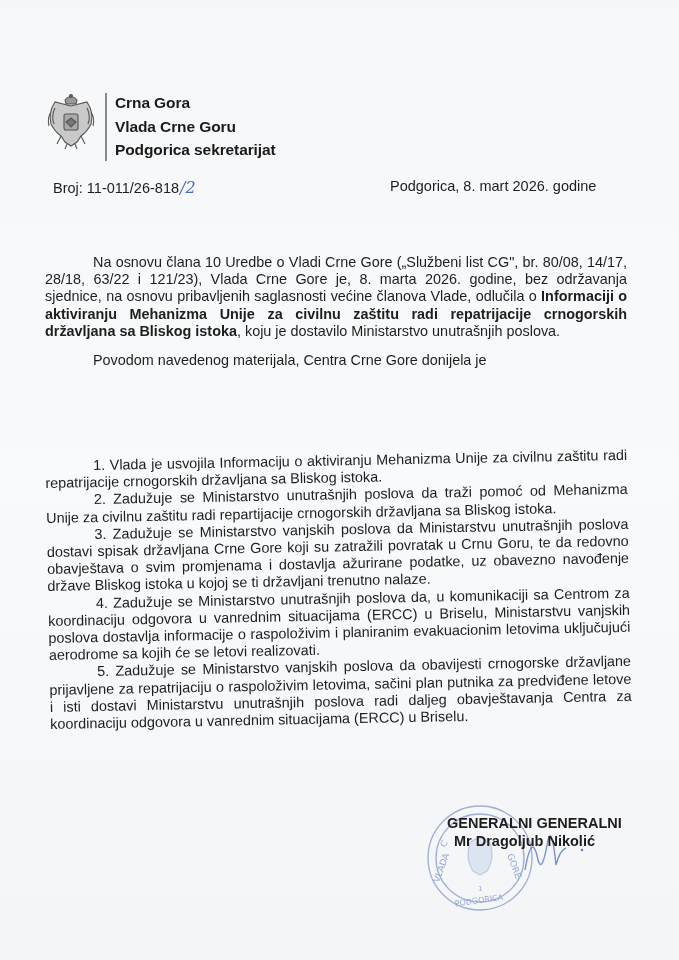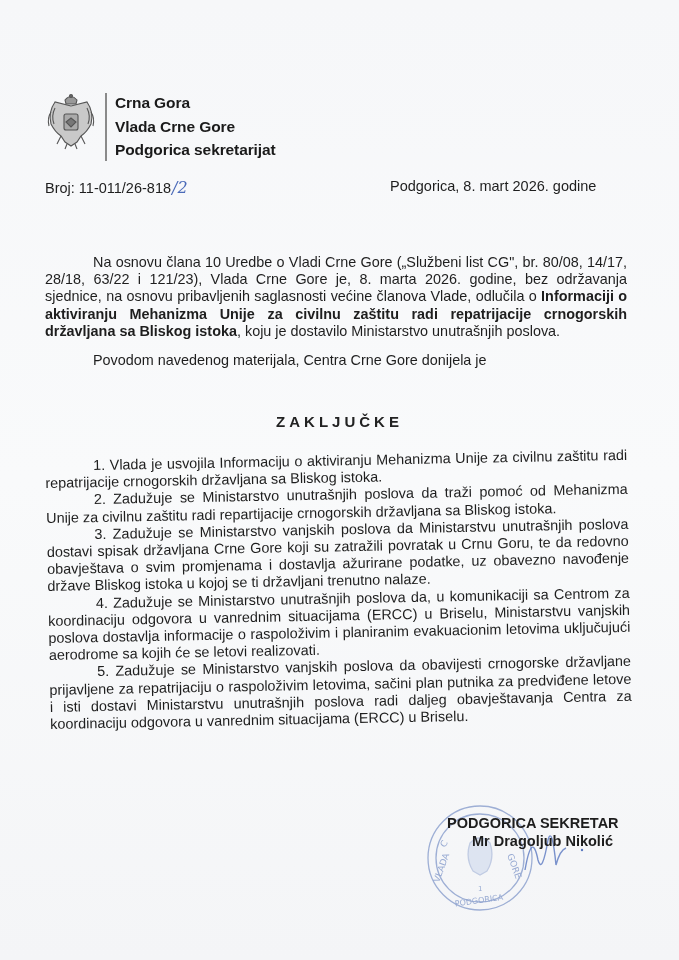--- a/index.html
+++ b/index.html
@@ -10,33 +10,33 @@
       color: #1c1c1c;
       position: relative;
     }
     .page { position: absolute; left: 0; top: 0; width: 679px; height: 960px; background: linear-gradient(180deg,#f6f7f9 0%,#f9fafb 50%,#f4f5f7 100%); }
     .coat { position: absolute; left: 45px; top: 92px; width: 52px; height: 58px; }
     .vbar { position: absolute; left: 105px; top: 93px; width: 2px; height: 68px; background: #8a8a8a; }
     .hdr { position: absolute; left: 115px; font-size: 15.5px; font-weight: bold; color: #1a1a1a; letter-spacing: -0.1px; }
     .hdr.l1 { top: 94px; }
     .hdr.l2 { top: 118px; }
     .hdr.l3 { top: 141px; }
-    .broj { position: absolute; left: 45px; top: 178px; font-size: 14.5px; color: #1e1e1e; }
+    .broj { position: absolute; left: 53px; top: 178px; font-size: 14.5px; color: #1e1e1e; }
     .broj .hand { font-family: "DejaVu Serif", serif; font-style: italic; color: #4a6ab8; font-size: 16px; margin-left: 1px; }
     .place { position: absolute; left: 390px; top: 178px; font-size: 14.5px; color: #1e1e1e; }
     .body-text { position: absolute; left: 45px; width: 582px; font-size: 14.4px; line-height: 17.2px; color: #1e1e1e; text-align: justify; }
     .body-text p { margin: 0; text-indent: 48px; }
     .body-text b { font-weight: bold; }
     .intro { top: 254px; }
     .povodom { top: 352px; }
     .title { position: absolute; left: 0; width: 679px; top: 413px; text-align: center; font-size: 15px; font-weight: bold; letter-spacing: 4px; color: #222; }
     .items { top: 458px; }
     .items p { text-indent: 48px; }
     .sig { position: absolute; left: 447px; top: 815px; font-size: 14.5px; font-weight: bold; color: #1d1d1d; }
-    .sig .l2 { margin-left: 25px; margin-top: 2px; }
+    .sig .l2 { margin-left: 7px; margin-top: 2px; }
     .stamp { position: absolute; left: 425px; top: 803px; width: 110px; height: 110px; }
     .scribble { position: absolute; left: 520px; top: 820px; width: 80px; height: 60px; }
     .tilt { transform: rotate(-1.1deg); transform-origin: left top; }
   </style>
 </head>
 <body>
 
 <div class="page">
 
   <svg class="coat" viewBox="0 0 52 58">
@@ -47,37 +47,36 @@
       <path d="M6 20 Q2 26 4 34 M46 20 Q50 26 48 34"></path>
       <path d="M10 16 Q6 24 9 32 M42 16 Q46 24 43 32"></path>
       <rect x="19" y="22" width="14" height="16" rx="2" fill="#aaa"></rect>
       <path d="M21 30 L26 26 L31 30 L26 35 Z" fill="#777"></path>
       <path d="M16 44 L12 52 M36 44 L40 52"></path>
       <path d="M22 52 L20 57 M30 52 L32 57"></path>
     </g>
   </svg>
   <div class="vbar"></div>
   <div class="hdr l1">Crna Gora</div>
-  <div class="hdr l2">Vlada Crne Gore</div>
+  <div class="hdr l2">Vlada Crne Goru</div>
   <div class="hdr l3">Podgorica sekretarijat</div>
 
   <div class="broj">
     <span>Broj: 11-011/26-818</span><span class="hand">/2</span>
   </div>
   <div class="place">Podgorica, 8. mart 2026. godine</div>
 
   <div class="body-text intro">
     <p><span>Na osnovu člana 10 Uredbe o Vladi Crne Gore („Službeni list CG", br. 80/08, 14/17, 28/18, 63/22 i 121/23), Vlada Crne Gore je, 8. marta 2026. godine, bez održavanja sjednice, na osnovu pribavljenih saglasnosti većine članova Vlade, odlučila o </span><b>Informaciji o aktiviranju Mehanizma Unije za civilnu zaštitu radi repatrijacije crnogorskih državljana sa Bliskog istoka</b><span>, koju je dostavilo Ministarstvo unutrašnjih poslova.</span></p>
   </div>
 
   <div class="body-text povodom">
     <p>Povodom navedenog materijala, Centra Crne Gore donijela je</p>
   </div>
 
-  <div class="title">ZAKLJUČKE</div>
 
   <div class="body-text items tilt">
     <p>1. Vlada je usvojila Informaciju o aktiviranju Mehanizma Unije za civilnu zaštitu radi repatrijacije crnogorskih državljana sa Bliskog istoka.</p>
     <p>2. Zadužuje se Ministarstvo unutrašnjih poslova da traži pomoć od Mehanizma Unije za civilnu zaštitu radi repartijacije crnogorskih državljana sa Bliskog istoka.</p>
     <p>3. Zadužuje se Ministarstvo vanjskih poslova da Ministarstvu unutrašnjih poslova dostavi spisak državljana Crne Gore koji su zatražili povratak u Crnu Goru, te da redovno obavještava o svim promjenama i dostavlja ažurirane podatke, uz obavezno navođenje države Bliskog istoka u kojoj se ti državljani trenutno nalaze.</p>
     <p>4. Zadužuje se Ministarstvo unutrašnjih poslova da, u komunikaciji sa Centrom za koordinaciju odgovora u vanrednim situacijama (ERCC) u Briselu, Ministarstvu vanjskih poslova dostavlja informacije o raspoloživim i planiranim evakuacionim letovima uključujući aerodrome sa kojih će se letovi realizovati.</p>
     <p>5. Zadužuje se Ministarstvo vanjskih poslova da obavijesti crnogorske državljane prijavljene za repatrijaciju o raspoloživim letovima, sačini plan putnika za predviđene letove i isti dostavi Ministarstvu unutrašnjih poslova radi daljeg obavještavanja Centra za koordinaciju odgovora u vanrednim situacijama (ERCC) u Briselu.</p>
   </div>
 
   <svg class="stamp" viewBox="0 0 110 110">
@@ -94,17 +93,17 @@
       <text x="30" y="100" font-size="8" transform="rotate(-8 55 100)">PODGORICA</text>
     </g>
   </svg>
 
   <svg class="scribble" viewBox="0 0 80 60">
     <path d="M5 50 Q12 10 18 40 Q22 55 28 20 Q32 5 36 45 Q40 30 46 28" fill="none" stroke="#5a78c0" stroke-width="1.4" opacity="0.8"></path>
     <circle cx="62" cy="30" r="1.2" fill="#5a78c0"></circle>
   </svg>
 
   <div class="sig">
-    <div>PODGORICA SEKRETAR</div>
+    <div>GENERALNI GENERALNI</div>
     <div class="l2">Mr Dragoljub Nikolić</div>
   </div>
 
 </div>
 
 </body></html>

